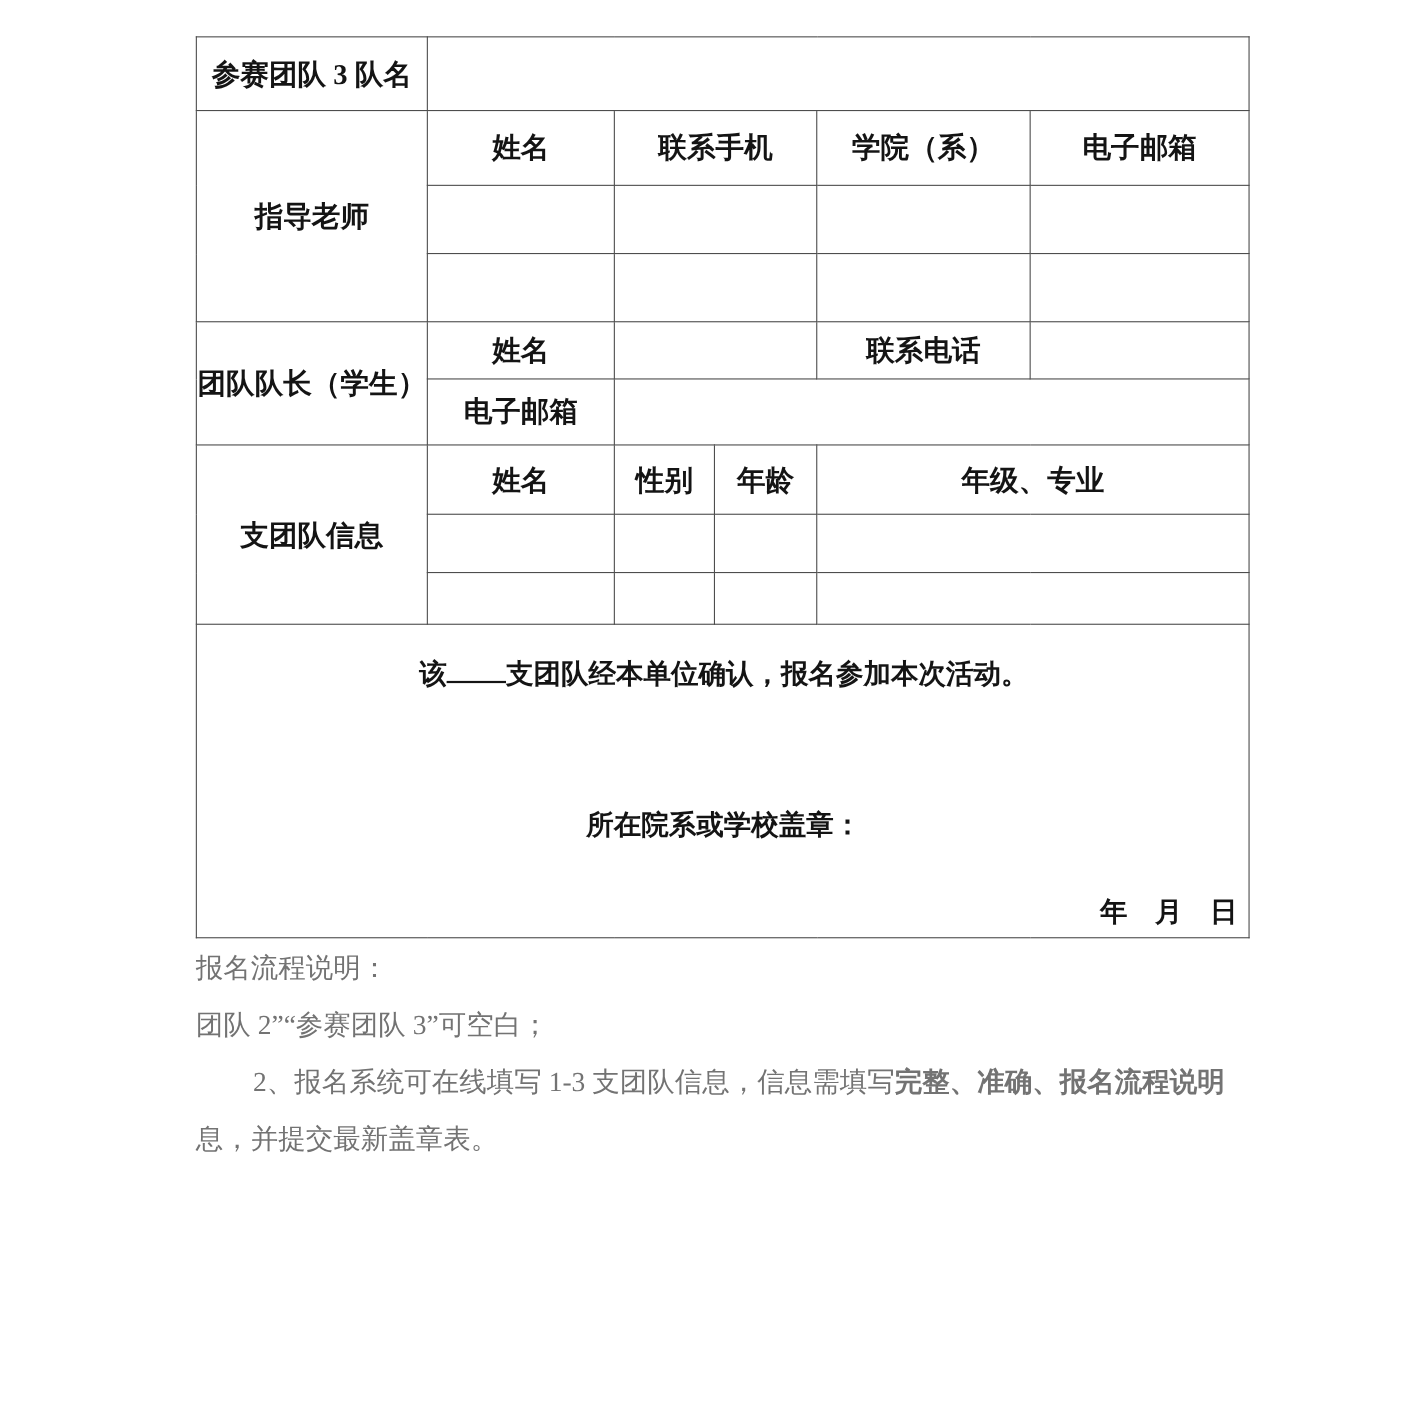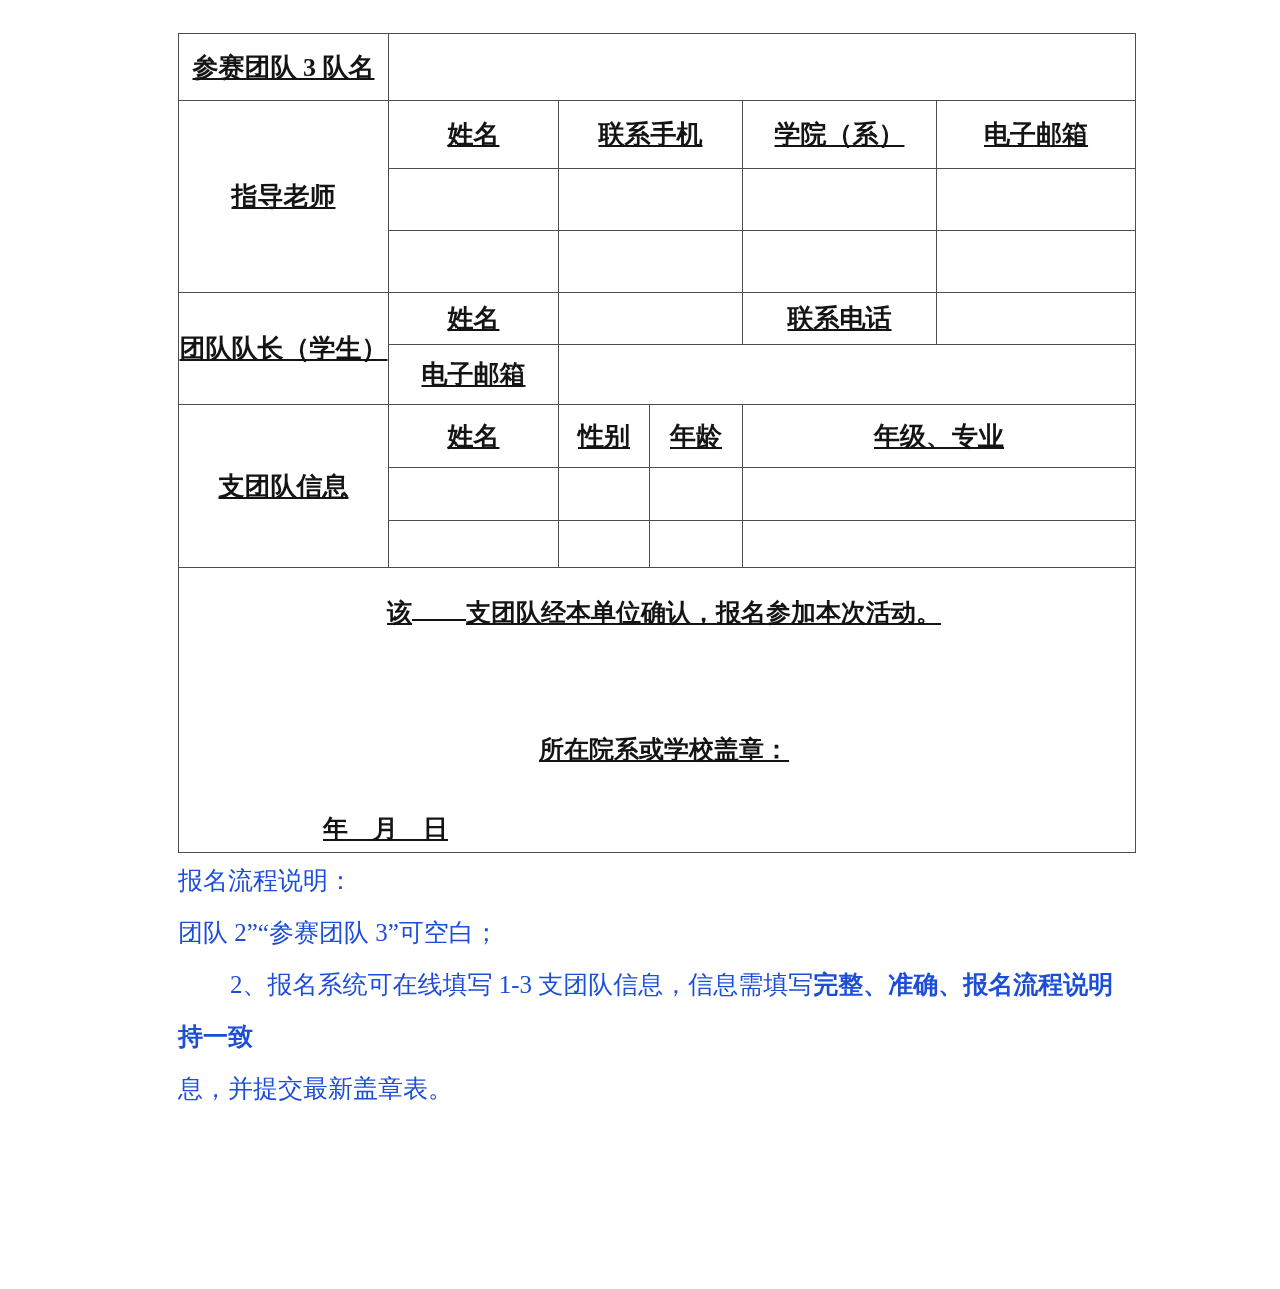--- a/index.html
+++ b/index.html
@@ -13,21 +13,20 @@
     color: #141414;
     overflow: hidden;
   }
   table.form {
     position: absolute;
     left: 178px;
     top: 33px;
     width: 957px;
     border-collapse: collapse;
     table-layout: fixed;
-    text-decoration: underline;
   }
   table.form td {
     border: 1px solid #4d4d4d;
     font-size: 26px;
     font-weight: bold;
     text-align: center;
     vertical-align: middle;
     overflow: hidden;
   }
   tr.r1  { height: 67px; }
@@ -36,50 +35,50 @@
   tr.r4  { height: 62px; }
   tr.r5  { height: 52px; }
   tr.r6  { height: 60px; }
   tr.r7  { height: 63px; }
   tr.r8  { height: 53px; }
   tr.r9  { height: 47px; }
   tr.r10 { height: 285px; }
   td.confirm-cell {
     text-align: left;
     vertical-align: top;
-    padding: 20px 10px 0 24px;
+    padding: 20px 10px 0 12px;
   }
   .confirm-line1 { font-size: 25px; font-weight: bold; white-space: nowrap; }
   .blank-underline {
     display: inline-block;
     width: 54px;
     height: 1.05em;
     border-bottom: 2px solid #141414;
     vertical-align: baseline;
   }
   .stamp-line {
     margin-top: 104px;
     text-align: center;
     font-size: 25px;
     font-weight: bold;
   }
   .date-line {
     margin-top: 46px;
-    text-align: left;
+    text-align: right;
     font-size: 25px;
     font-weight: bold;
     padding-left: 120px;
   }
   .notes {
     position: absolute;
     left: 178px;
     top: 855px;
     width: 940px;
     font-size: 25px;
-    color: #1d4ed8;
+    color: #737373;
   }
   .nline {
     height: 52px;
     line-height: 52px;
     white-space: nowrap;
   }
   .nline.indent { padding-left: 52px; }
   .nline .bold { font-weight: bold; }
 </style>
 </head>
@@ -165,18 +164,17 @@
       </td>
     </tr>
   </tbody>
     </table>
 
   <div class="notes">
     <div class="nline">报名流程说明：</div>
     <div>
         <div class="nline"><span>团队 2”“参赛团队 3”可空白；</span></div>
         <div class="nline indent"><span>2、报名系统可在线填写 1-3 支团队信息，信息需填写</span><span class="bold">完整、准确、报名流程说明</span></div>
-        <div class="nline"><span class="bold">持一致</span></div>
         <div class="nline"><span>息，并提交最新盖章表。</span></div>
       </div>
   </div>
 
 </div>
 
 </body></html>

